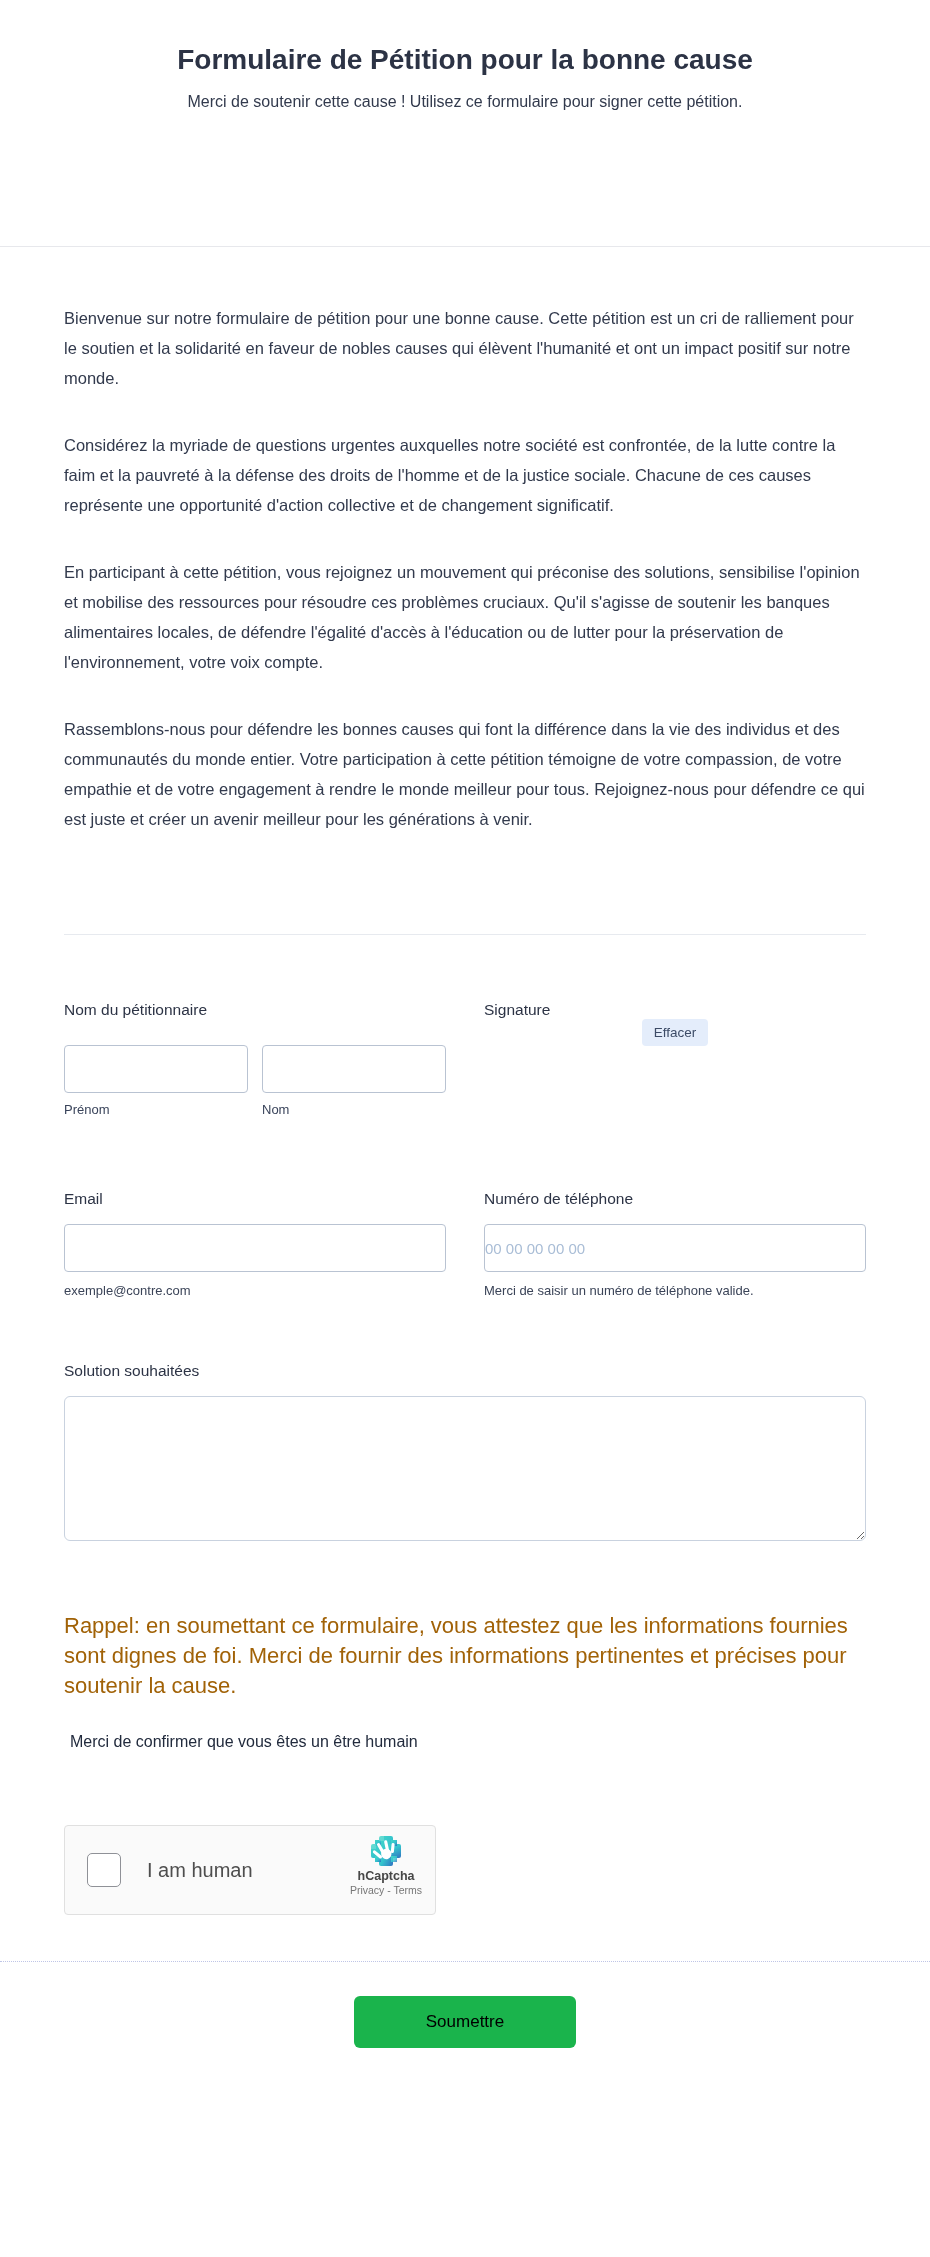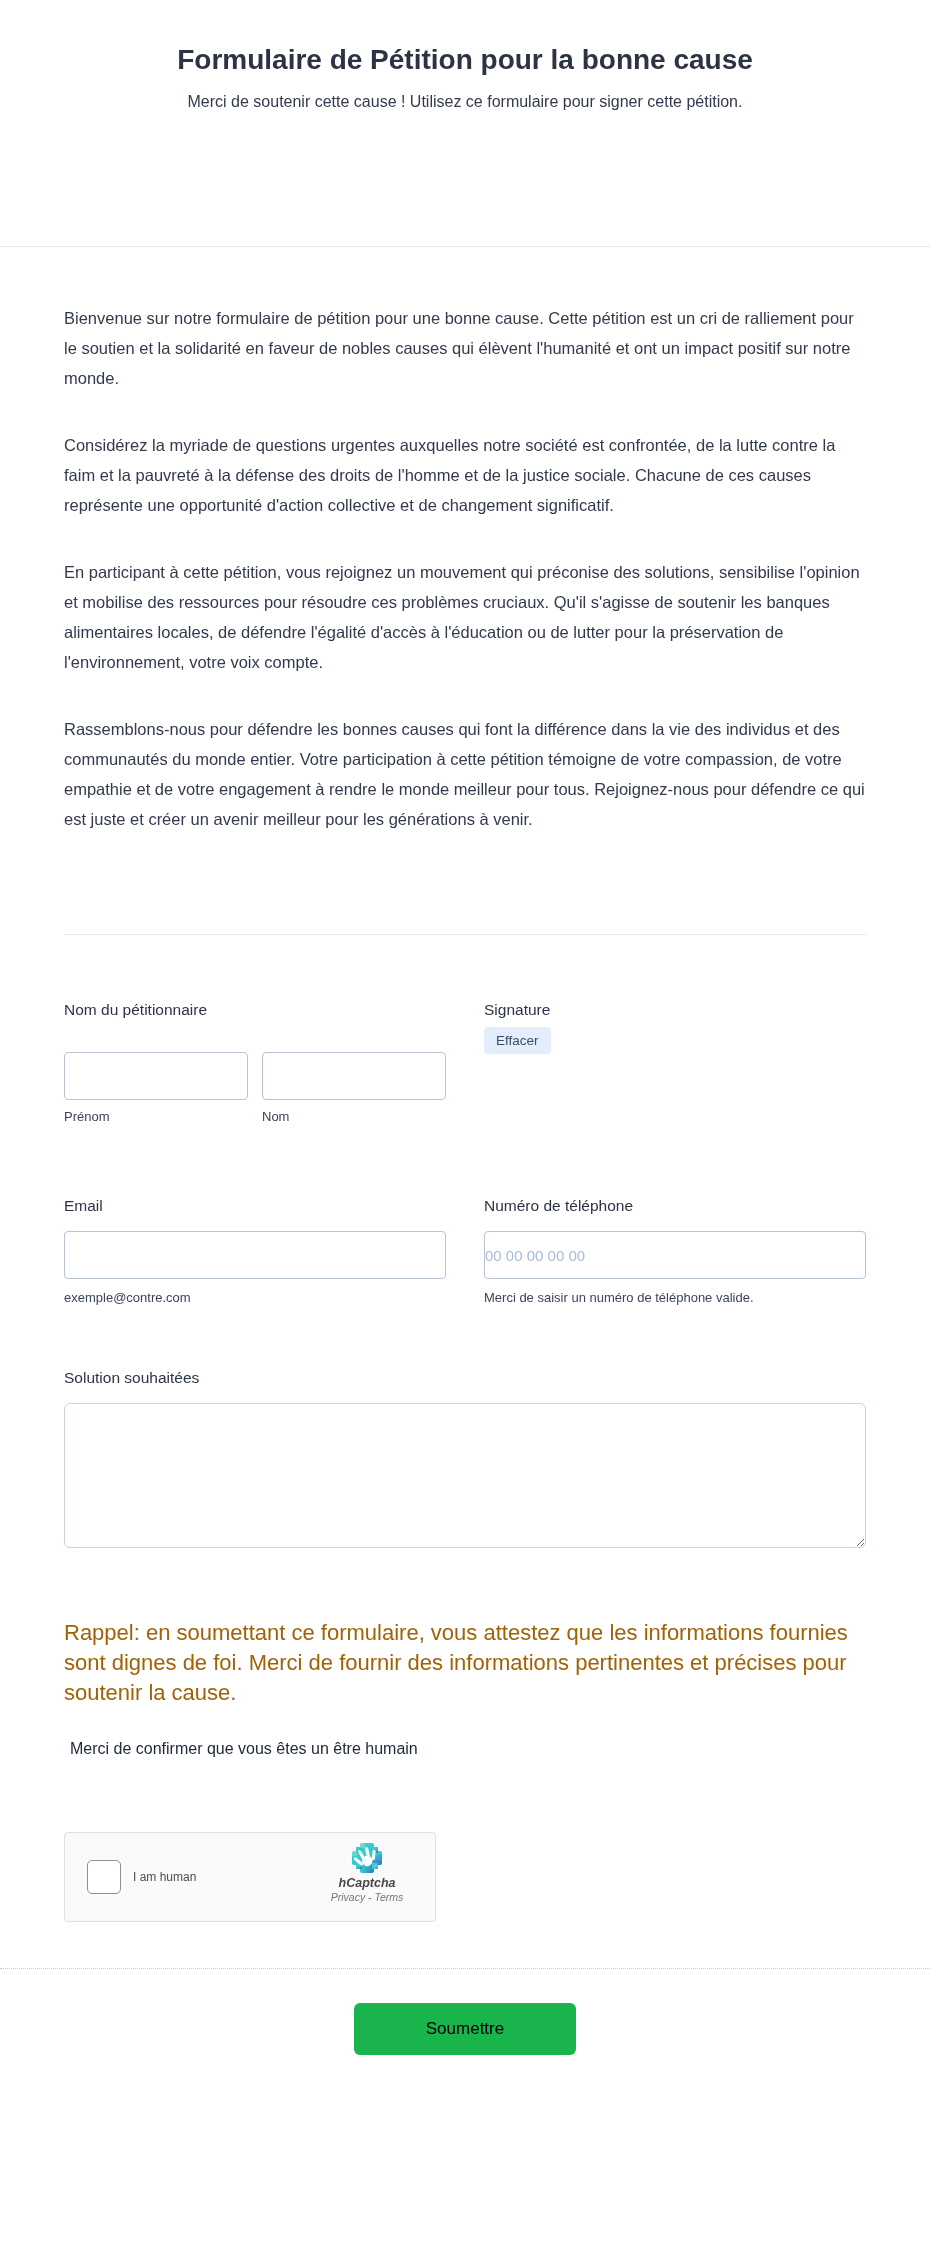--- a/index.html
+++ b/index.html
@@ -55,21 +55,21 @@
   .fields-row1 { margin-top: 66px; }
   .fields-row2 { margin-top: 73px; }
 
   .field-label {
     font-size: 15.5px;
     font-weight: 500;
     color: #2c3345;
     line-height: 18px;
   }
 
-  .name-inputs { display: flex; gap: 14px; margin-top: 33px; }
+  .name-inputs { display: flex; gap: 14px; margin-top: 26px; }
 
   input.text-input {
     width: 100%;
     height: 48px;
     border: 1px solid #b9c3d2;
     border-radius: 4px;
     background: #fff;
     padding: 0 0;
     font-family: "Liberation Sans", sans-serif;
     font-size: 15px;
@@ -94,21 +94,21 @@
   }
   .sign-here {
     position: absolute;
     top: 52px; left: 0; right: 0;
     text-align: center;
     font-size: 17px;
     color: #97a5bb;
     pointer-events: none;
   }
   .sig-art { position: absolute; left: 10px; right: 10px; bottom: 6px; height: 86px; }
-  .clear-row { display: flex; justify-content: flex-start; margin-top: 8px; }
+  .clear-row { display: flex; justify-content: center; }
   .clear-btn {
     border: none;
     background: #e4edfb;
     color: #3c4b66;
     font-family: "Liberation Sans", sans-serif;
     font-size: 13.5px;
     padding: 6px 12px;
     border-radius: 4px;
     cursor: pointer;
   }
@@ -157,27 +157,26 @@
   }
   .hc-checkbox {
     width: 34px; height: 34px;
     margin-left: 22px;
     background: #fff;
     border: 1px solid #8f9197;
     border-radius: 5px;
     cursor: pointer;
     flex: 0 0 auto;
   }
-  .hc-label { margin-left: 12px; font-size: 12px; color: #4e4e4e; }
+  .hc-label { margin-left: 26px; font-size: 20px; color: #4e4e4e; }
   .hc-brand {
     position: absolute;
-    right: 26px; top: 9px;
+    right: 7px; top: 9px;
     width: 84px;
     text-align: center;
-    font-style: italic;
   }
   .hc-logo { display: block; margin: 0 auto; }
   .hc-name { font-size: 12.5px; font-weight: 700; color: #474747; margin-top: 2px; }
   .hc-links { font-size: 10.5px; color: #767676; margin-top: 1px; cursor: pointer; }
 
   
   .form-footer {
     margin-top: 46px;
     border-top: 1px dotted #bfc5e6;
     padding: 34px 0 58px;

